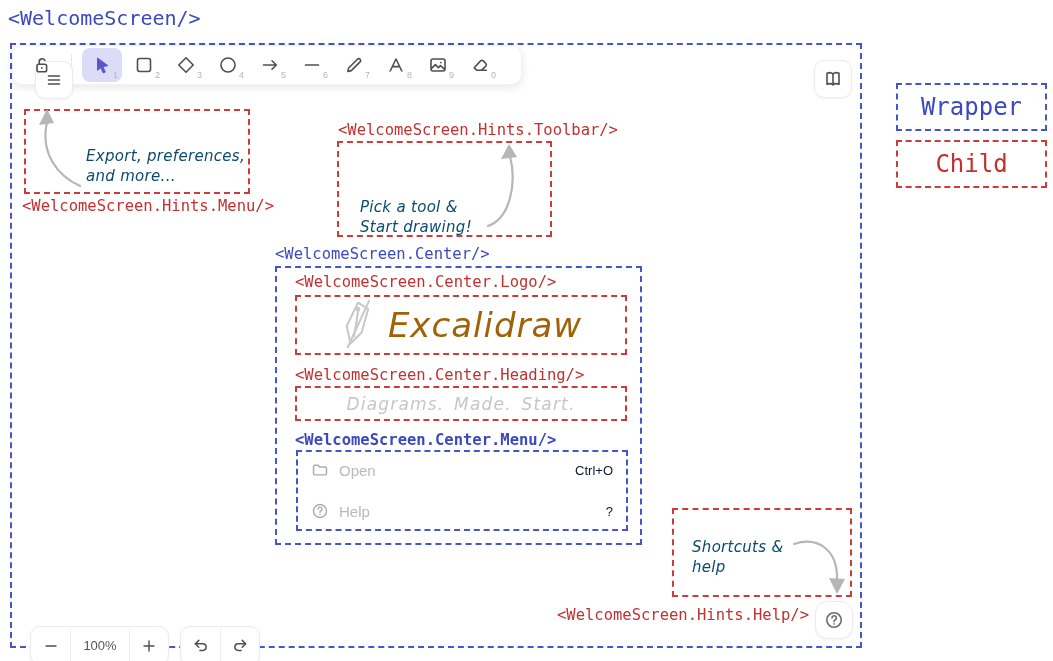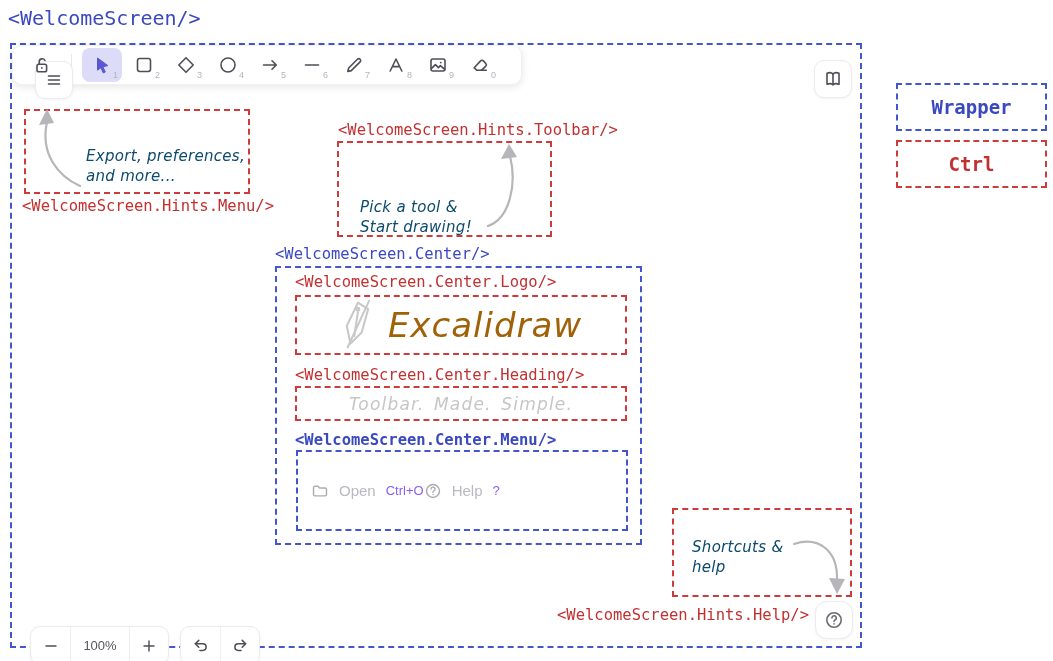--- a/index.html
+++ b/index.html
@@ -65,26 +65,26 @@
                    display:flex; align-items:center; justify-content:center; gap:14px; }
   #logo-text     { font-family:"DejaVu Sans", sans-serif; font-style:italic;
                    font-size:34px; color:#a16207; letter-spacing:1px; }
   #heading-label { top:98px; }
   #heading-box   { position:absolute; left:18px; top:118px; width:332px; height:35px;
                    display:flex; align-items:center; justify-content:center; }
   #heading-text  { font-family:"DejaVu Sans", sans-serif; font-style:italic;
                    font-size:17px; color:#c6c6c6; letter-spacing:1.2px; word-spacing:3px; }
   #menu-label    { top:163px;font-weight:bold; }
   #menu-box      { position:absolute; left:19px; top:182px; width:332px; height:81px;
-                   display:flex; flex-direction:row; justify-content:flex-start;
+                   display:flex; flex-direction:column; justify-content:space-between;
                    padding:9px 13px; }
   .menu-row { display:flex; align-items:center; gap:10px; cursor:pointer; }
   .menu-row .icon { stroke:#ababb2; }
   .mi-label { font-size:15px; color:#b9b9bf; }
-  .mi-short { margin-left:auto; font-size:13px; color:#8b5cf6; }
+  .mi-short { margin-left:auto; font-size:13px; color:#0f172a; }
 
   #hint-help-box   { left:660px; top:463px; width:180px; height:89px; }
   #hint-help-text  { position:absolute; left:18px; top:11px;margin-top:16px; }
   #hint-help-arrow { left:776px; top:483px; }
   #hint-help-label { left:545px; top:561px; }
 
   
   .btn-group { position:absolute; display:flex; background:#fff;
                border:1px solid #ebebf0; border-radius:10px;
                box-shadow:0 1px 3px rgba(0,0,0,.05); overflow:hidden;margin-top:26px; }
@@ -95,21 +95,21 @@
   .seg + .seg { border-left:1px solid #efeff3; }
   #zoom-out-btn,#zoom-in-btn { width:39px; }
   #zoom-level { width:59px; font-size:13px; color:#55555c; }
   .undo-seg { width:39px; }
 
   
   #legend-wrapper { left:896px; top:83px;  width:151px; height:48px;
                     display:flex; align-items:center; justify-content:center; }
   #legend-child   { left:896px; top:140px; width:151px; height:48px;
                     display:flex; align-items:center; justify-content:center; }
-  .legend-text { font-size:19px; font-weight:700; }
+  .legend-text { font-size:24px; font-weight:400; }
 
   .arrow-svg path { stroke:#b6b6ba; stroke-width:2.2; fill:none; stroke-linecap:round; }
   .arrow-svg polygon { fill:#b6b6ba; }
 </style>
 </head>
 <body>
 
 <div id="root-label" class="abs mono blue-t">&lt;WelcomeScreen/&gt;</div>
 
 <div id="wrapper" class="abs dash-blue">
@@ -242,21 +242,21 @@
         <path d="M19 4 L30 11 L23 36 L11 48 L7 29 Z"></path>
         <circle cx="19" cy="11" r="1.5"></circle>
         <path d="M31 2 L8 52"></path>
         <path d="M19 14 L15 40"></path>
       </svg>
       <span id="logo-text">Excalidraw</span>
     </div>
 
     <div id="heading-label" class="center-inner-label mono red-t comp-label">&lt;WelcomeScreen.Center.Heading/&gt;</div>
     <div id="heading-box" class="dash-red">
-      <span id="heading-text">Toolbar. Made. Simple.</span>
+      <span id="heading-text">Diagrams. Made. Start.</span>
     </div>
 
     <div id="menu-label" class="center-inner-label mono blue-t comp-label">&lt;WelcomeScreen.Center.Menu/&gt;</div>
     <div id="menu-box" class="dash-blue">
       <div class="menu-row">
         <svg class="icon" width="18" height="18" viewBox="0 0 20 20">
           <path d="M2.8 6.2 a1.4 1.4 0 0 1 1.4 -1.4 h3.6 l1.8 1.8 h6.2 a1.4 1.4 0 0 1 1.4 1.4 v6 a1.4 1.4 0 0 1 -1.4 1.4 H4.2 a1.4 1.4 0 0 1 -1.4 -1.4 Z"></path>
         </svg>
         <span class="mi-label">Open</span>
         <span class="mi-short">Ctrl+O</span>
@@ -320,14 +320,14 @@
         <path d="M15.4 8.2 H7.6 a3.5 3.5 0 0 0 0 7 H10.6"></path>
       </svg>
     </button>
   </div>
 </div>
 
 <div id="legend-wrapper" class="abs dash-blue">
   <span class="mono blue-t legend-text">Wrapper</span>
 </div>
 <div id="legend-child" class="abs dash-red">
-  <span class="mono red-t legend-text">Ctrl</span>
+  <span class="mono red-t legend-text">Child</span>
 </div>
 
 </body></html>

